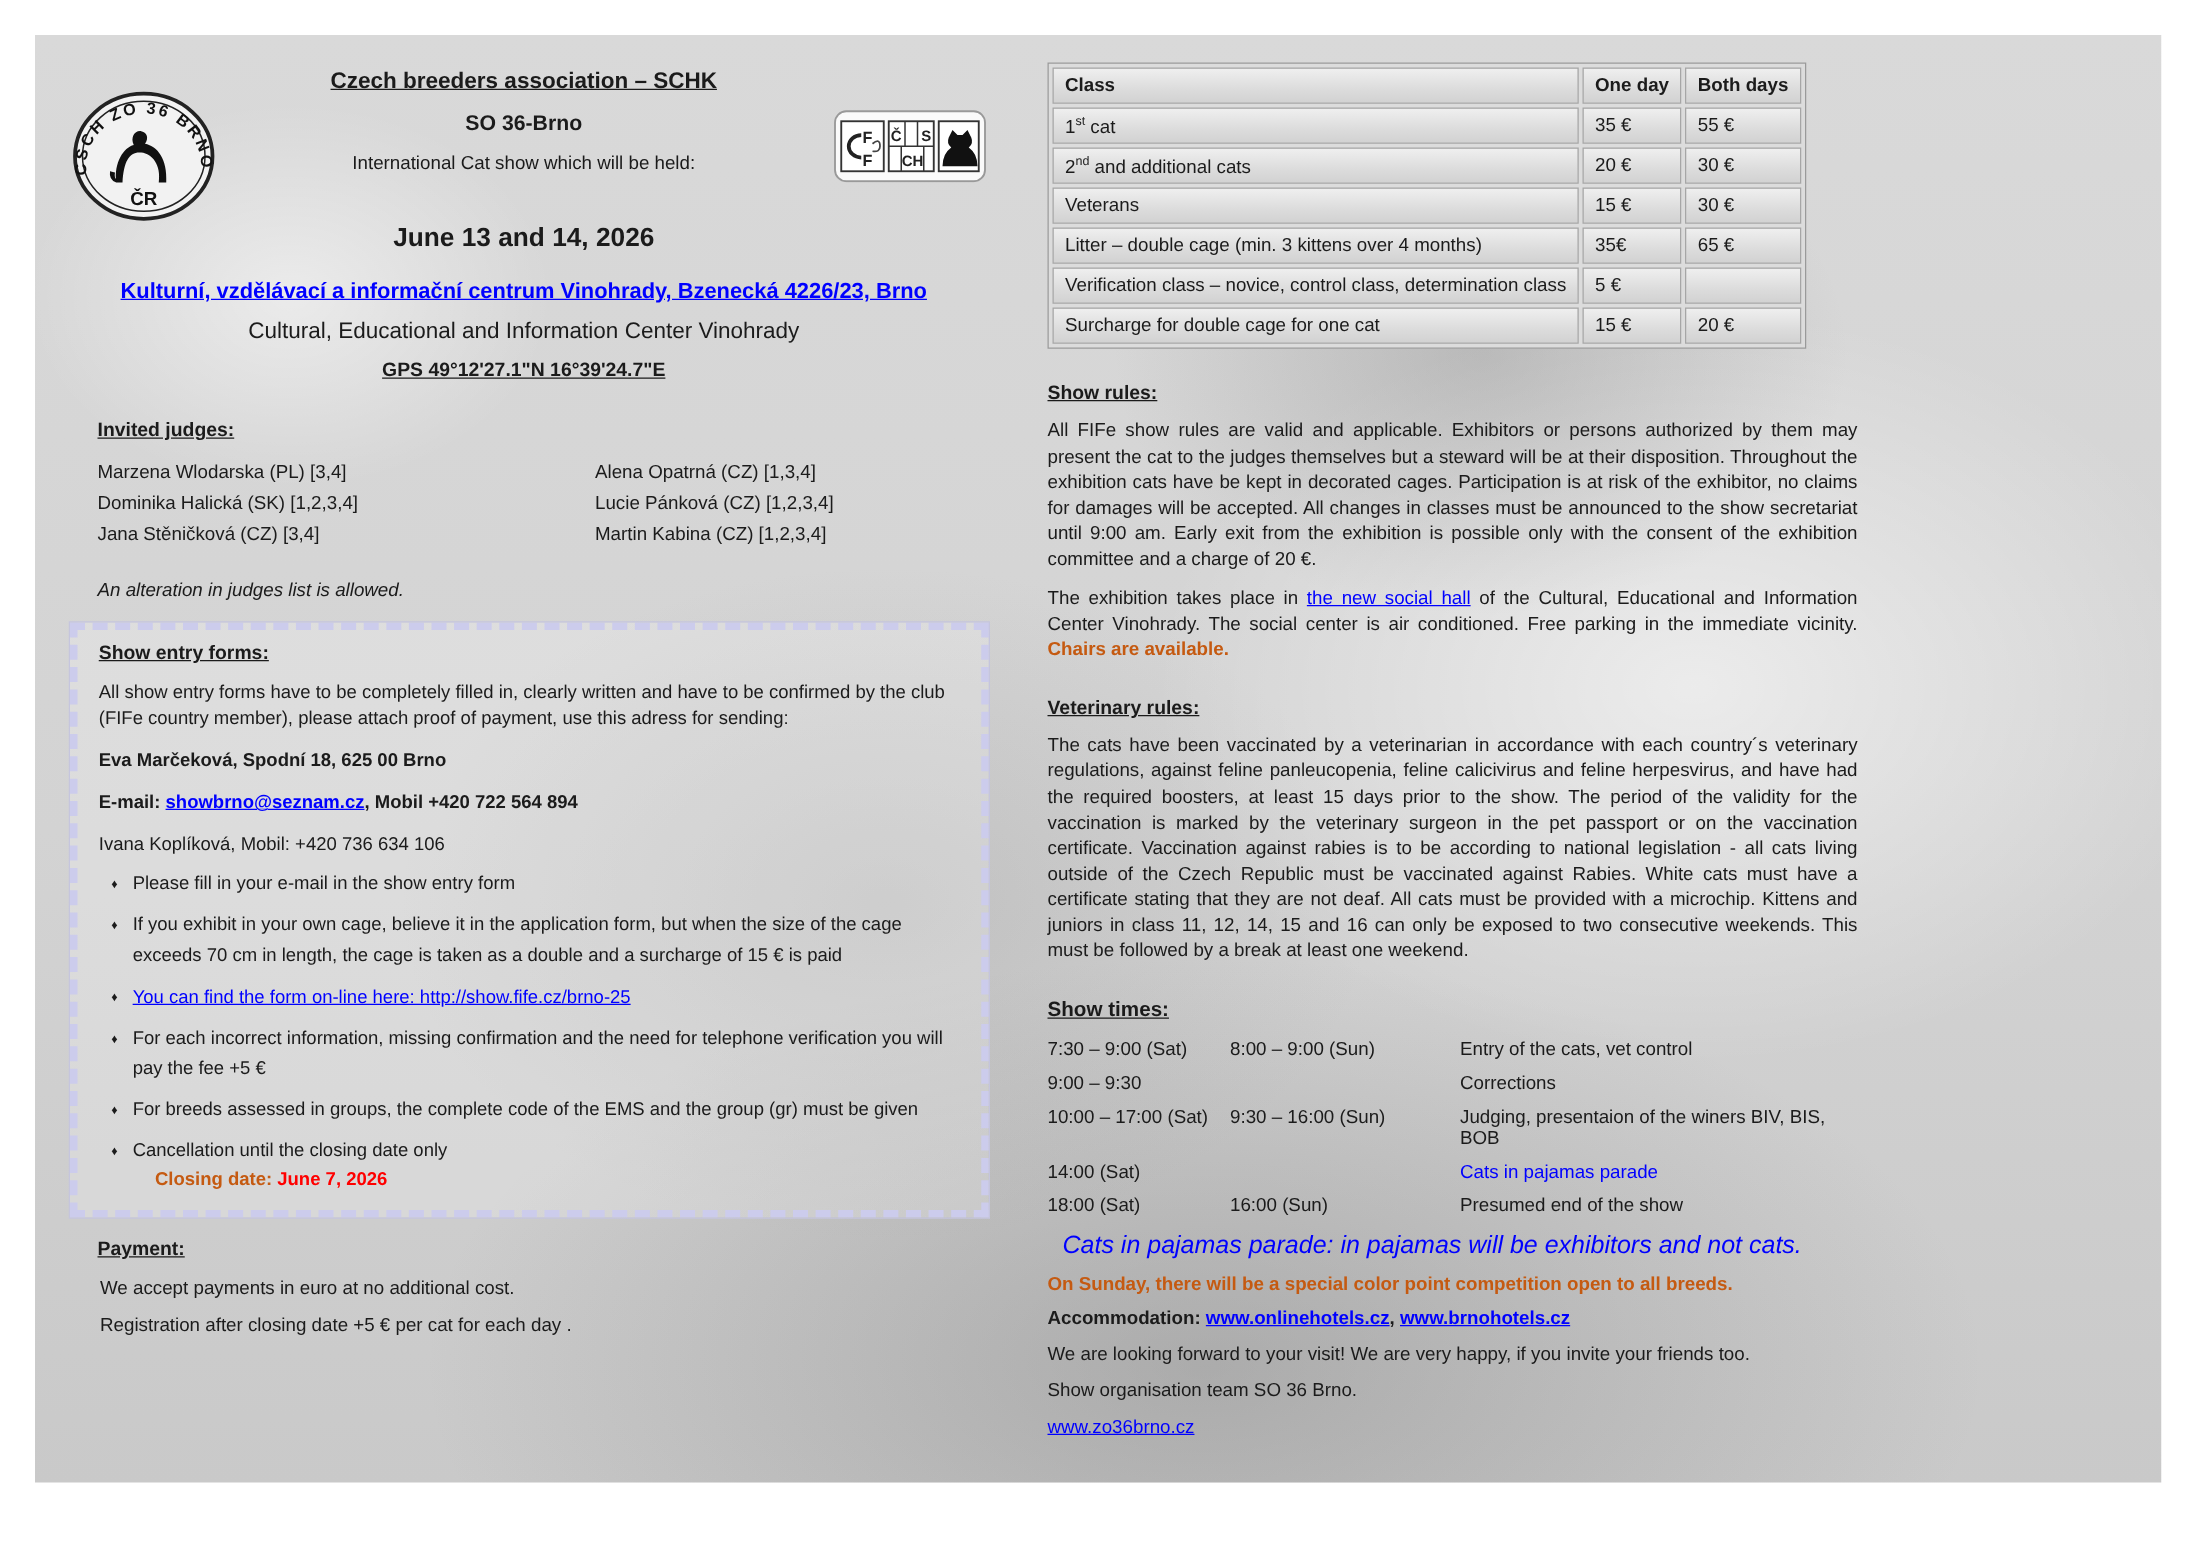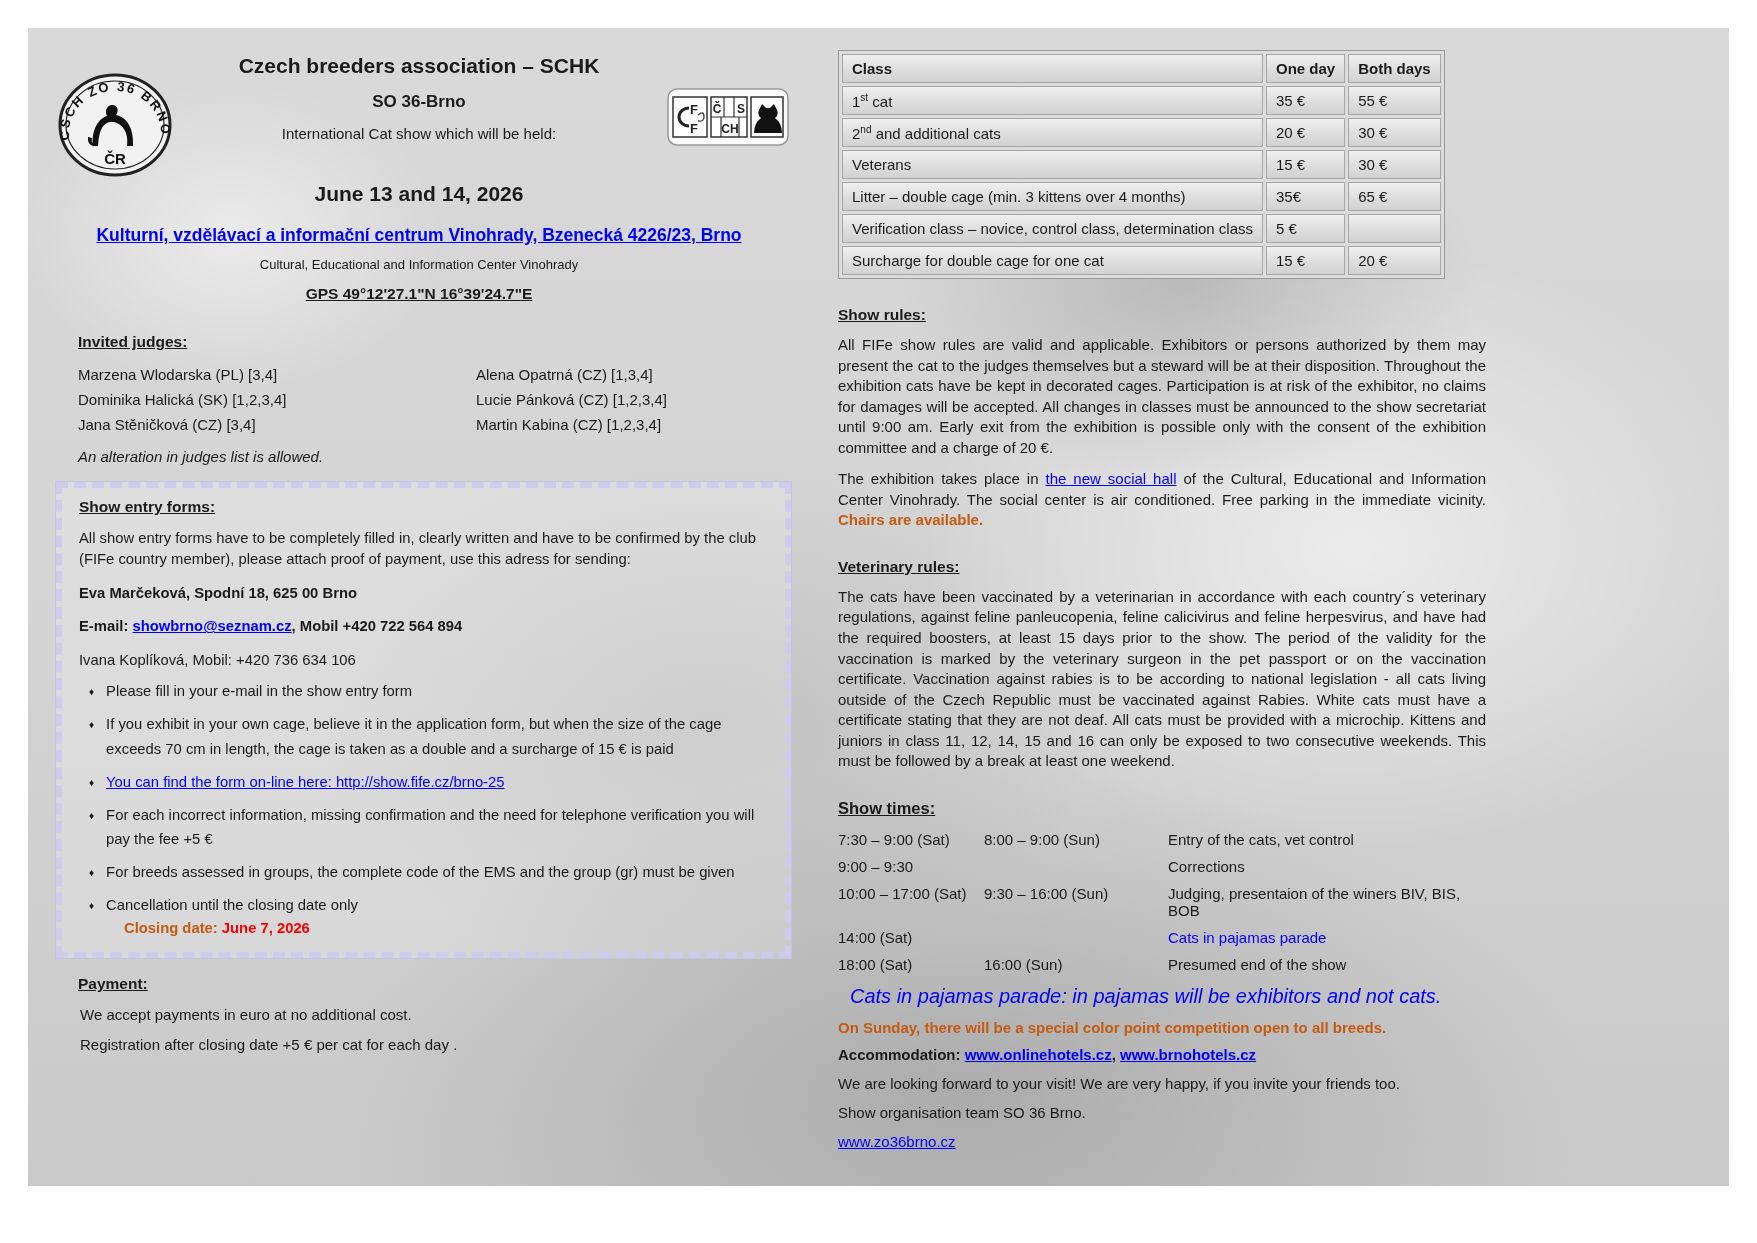--- a/index.html
+++ b/index.html
@@ -17,37 +17,37 @@
       radial-gradient(ellipse 600px 420px at 78% 45%, rgba(255,255,255,.55), transparent 72%),
       radial-gradient(ellipse 520px 360px at 40% 60%, rgba(130,130,130,.22), transparent 75%),
       radial-gradient(ellipse 800px 420px at 55% 92%, rgba(105,105,105,.32), transparent 78%),
       radial-gradient(ellipse 300px 220px at 12% 18%, rgba(255,255,255,.5), transparent 70%),
       linear-gradient(180deg,#d9d9d9 0%,#d3d3d3 55%,#c9c9c9 100%);
   }
   .col-left{position:absolute;left:45px;top:40px;width:748px;}
   .col-right{position:absolute;left:838px;top:50px;width:648px;}
 
   .center{text-align:center;}
-  .org-name{font-size:21px;font-weight:bold;margin:14px 0 0;}
+  .org-name{font-size:18px;font-weight:bold;margin:14px 0 0;text-decoration:underline;}
   .org-sub{font-size:17px;font-weight:bold;margin:14px 0 0;}
   .invite{font-size:15px;margin:13px 0 0;}
   .date-line{font-size:21px;font-weight:bold;margin:40px 0 0;}
   a{cursor:pointer;}
   .blue-link{color:#0000ff;text-decoration:underline;}
   .venue-link{display:block;font-size:17.5px;font-weight:bold;margin:19px 0 0;}
-  .venue-en{font-size:13px;margin:11px 0 0;}
+  .venue-en{font-size:18px;margin:11px 0 0;}
   .gps{font-size:15.5px;font-weight:bold;text-decoration:underline;margin:13px 0 0;}
 
   .assoc-logo{position:absolute;left:12px;top:32px;}
   .fife-badges{position:absolute;left:622px;top:48px;}
 
   .sec-head{font-size:15.5px;font-weight:bold;text-decoration:underline;}
   .judges{margin:30px 0 0 33px;}
   .judges-grid{display:grid;grid-template-columns:398px 1fr;row-gap:8px;margin-top:15px;font-size:15px;}
-  .judges-note{font-style:italic;font-size:15px;margin:15px 0 0 33px;}
+  .judges-note{font-style:italic;font-size:15px;margin:28px 0 0 33px;}
 
   .entry-box{
     margin:17px 0 0 11px;width:688px;
     border:6px dashed #ccccec;outline:1px solid #c5c5dd;
     background:rgba(255,255,255,.22);
     padding:10px 18px 16px 17px;
   }
   .entry-box p{font-size:14.8px;line-height:1.45;margin:12px 0 0;}
   .b{font-weight:bold;}
   .bullet{display:flex;margin:8px 0 0 10px;font-size:14.8px;line-height:1.68;}

